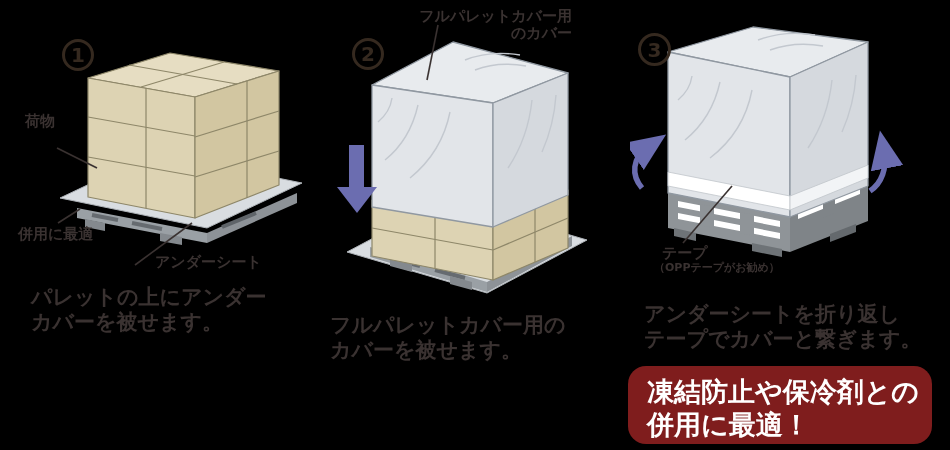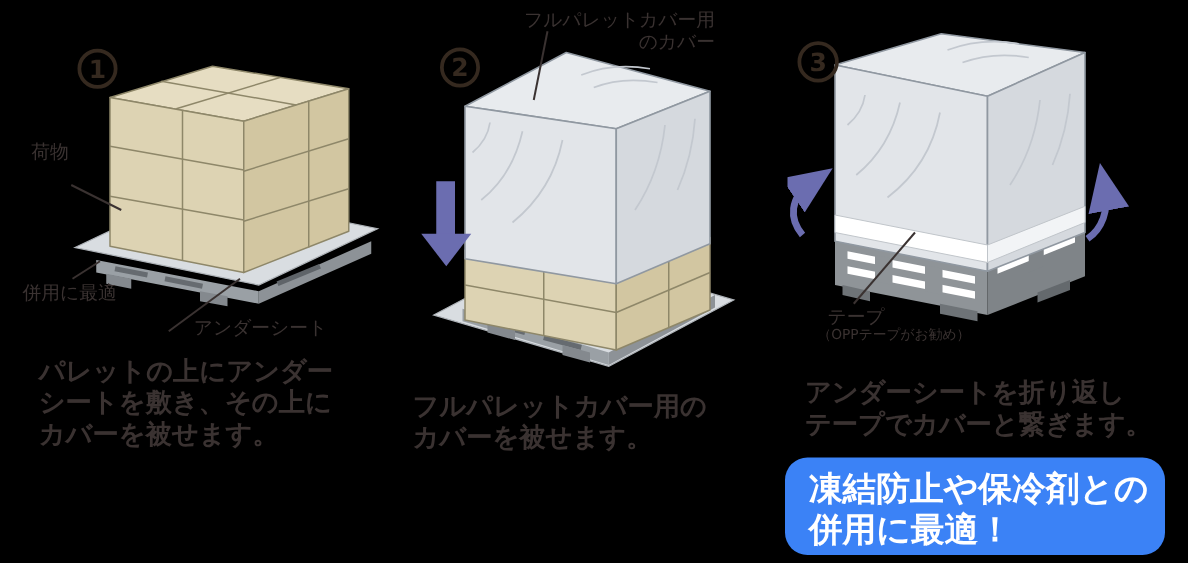--- a/index.html
+++ b/index.html
@@ -10,30 +10,30 @@
   }
   .step{position:absolute;inset:0;}
   svg{position:absolute;display:block;}
   .num-badge{
     position:absolute;box-sizing:border-box;
     border:3px solid #35291f;border-radius:50%;
     color:#35291f;font-weight:bold;font-size:20px;
     display:flex;align-items:center;justify-content:center;
   }
   .small-label{
-    position:absolute;color:#3a3231;font-size:15px;font-weight:400;
+    position:absolute;color:#3a3231;font-size:15px;font-weight:700;
     white-space:nowrap;line-height:1.1;
   }
   .caption{
     position:absolute;color:#3a3231;font-size:21px;font-weight:bold;
     line-height:25px;white-space:nowrap;
   }
   .callout{
     position:absolute;left:628px;top:366px;width:304px;height:78px;
-    background:#3b82f6;border-radius:18px;box-sizing:border-box;
+    background:#7f1d1d;border-radius:18px;box-sizing:border-box;
     padding:9px 0 0 19px;
   }
   .callout div{
     color:#ffffff;font-size:27px;font-weight:bold;line-height:33px;white-space:nowrap;
   }
 </style>
 </head>
 <body>
 
 <div class="step">
@@ -70,21 +70,20 @@
       <line x1="48" y1="223" x2="70" y2="209"></line>
       <line x1="125" y1="265" x2="182" y2="223"></line>
     </g>
   </svg>
   <div class="num-badge" style="left:62px;top:39px;width:32px;height:32px">1</div>
   <div class="small-label" style="left:25px;top:113px">荷物</div>
   <div class="small-label" style="left:18px;top:226px">併用に最適</div>
   <div class="small-label" style="left:155px;top:254px">アンダーシート</div>
   <div class="caption" style="left:31px;top:285px">
     <div>パレットの上にアンダー</div>
-    <div>シートを敷き、その上に</div>
     <div>カバーを被せます。</div>
   </div>
 </div>
 
 <div class="step">
   <svg style="left:330px;top:0px" width="290" height="300" viewBox="0 0 290 300">
 
     <polygon points="17,252 117,199 257,240 157,293" fill="#d9dde1" stroke="#aeb3b8" stroke-width="1"></polygon>
 
     <g>

